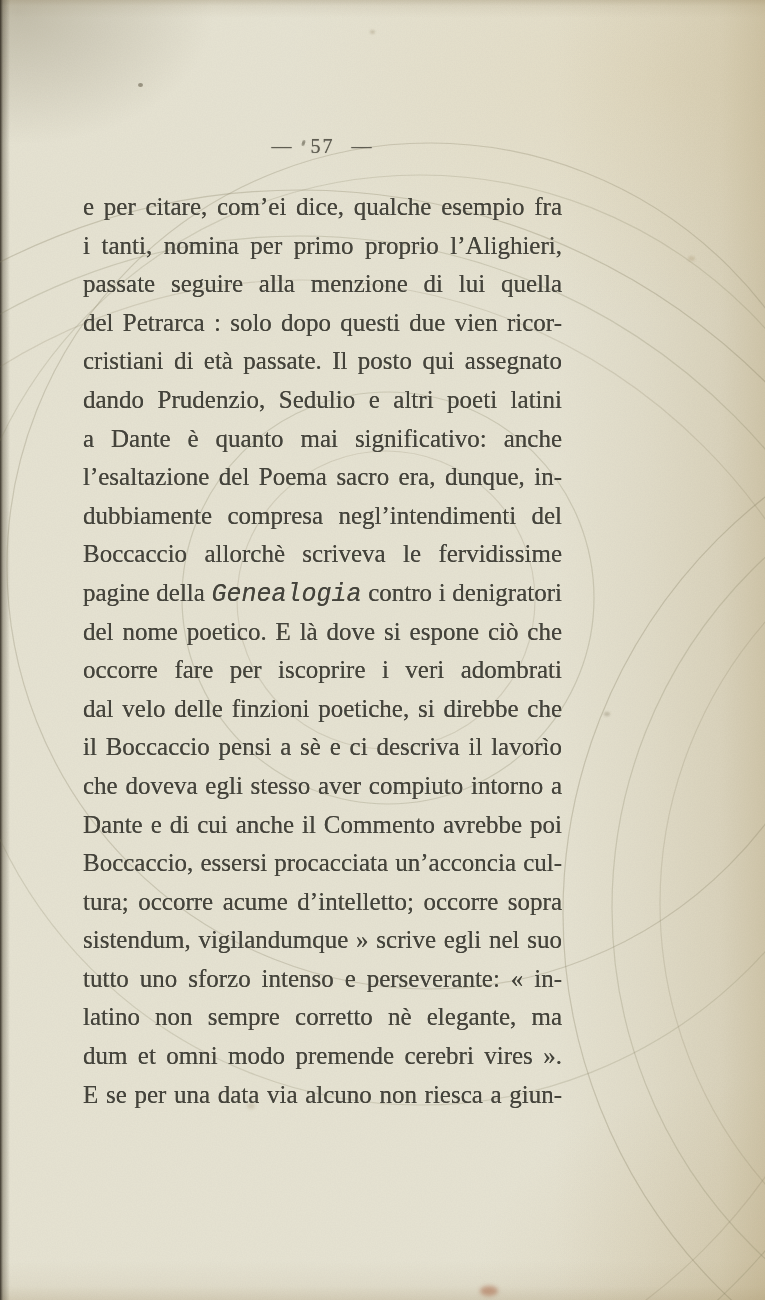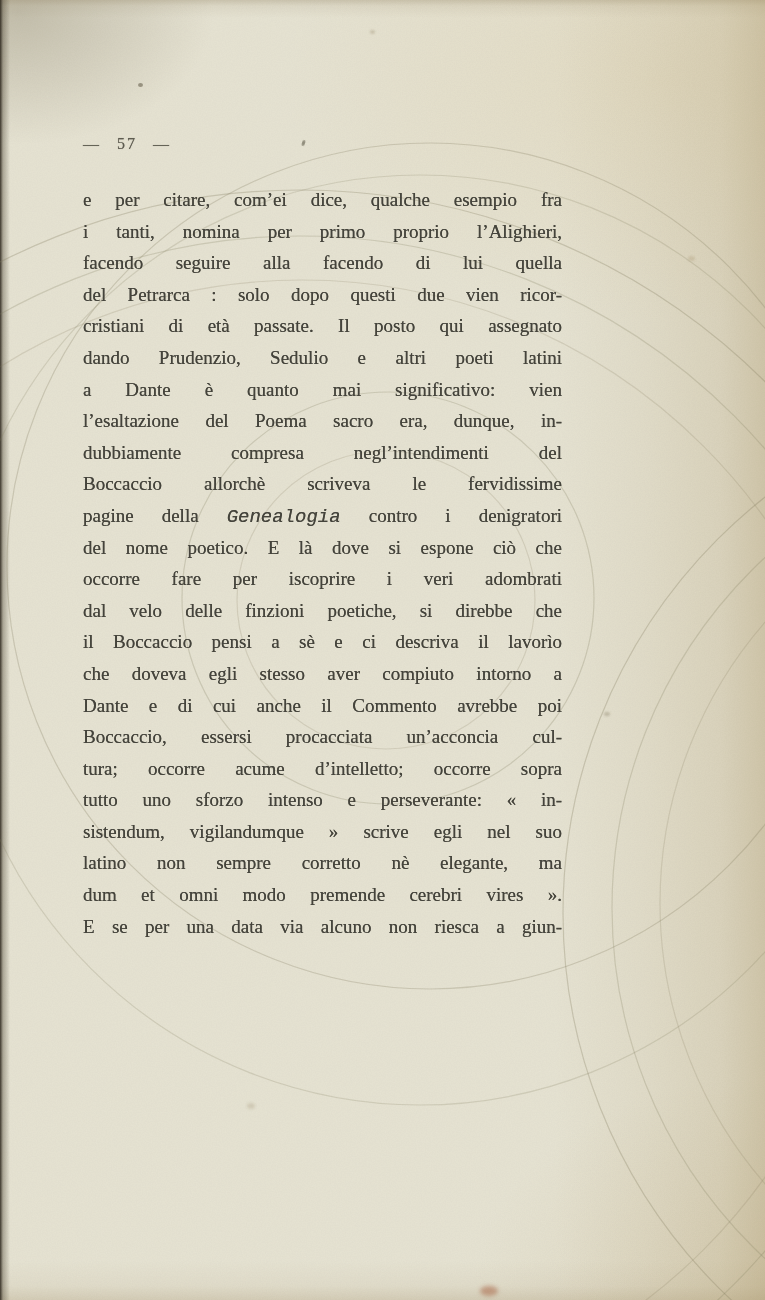--- a/index.html
+++ b/index.html
@@ -34,41 +34,43 @@
   .watermark {
     position: absolute;
     left: 0; top: 0;
     pointer-events: none;
   }
   .pageno {
     position: absolute;
     left: 83px;
     top: 135px;
     width: 479px;
-    font-size: 16px;
+    text-align: center;
+    font-size: 20px;
     letter-spacing: 2px;
     word-spacing: 10px;
     color: var(--ink-light, #5f5d52);
     text-shadow: 0 0 0.7px rgba(95,93,82,0.8);
   }
   .textblock {
     position: absolute;
     left: 83px;
     top: 184px;
     width: 479px;
   }
   .line {
-    font-size: 19px;
+    font-size: 25px;
     line-height: 31.6px;
     max-height: 31.6px;
     overflow: hidden;
     color: var(--ink, #45443c);
     text-align: justify;
     text-align-last: justify;
     text-shadow: 0 0 0.6px rgba(69,68,60,0.85);
+    margin-top: 7px;
   }
   .line .it { font-style: italic; font-family: Liberation Mono, monospace; }
   .speck {
     position: absolute;
     border-radius: 50%;
     pointer-events: none;
   }
   .sp1 { left: 138px; top: 83px;  width: 5px;  height: 4px; background: rgba(95,88,70,0.55); filter: blur(0.5px); }
   .sp2 { left: 480px; top: 1286px; width: 18px; height: 10px; background: rgba(172,106,74,0.55); filter: blur(2px); }
   .sp3 { left: 604px; top: 712px; width: 6px;  height: 4px; background: rgba(130,118,92,0.35); filter: blur(1px); }
@@ -102,39 +104,39 @@
       <circle cx="1090" cy="908" r="478" opacity="0.25"></circle>
       <circle cx="1088" cy="903" r="428" opacity="0.20"></circle>
     </g>
   </svg>
 
   <div class="pageno">— 57 —</div>
 
   <div class="textblock">
       <div class="line"><span>e per citare, com’ei dice, qualche esempio fra</span></div>
       <div class="line"><span>i tanti, nomina per primo proprio l’Alighieri,</span></div>
-      <div class="line"><span>facendo seguire alla facendo di lui quella</span></div>
+      <div class="line"><span>passate seguire alla menzione di lui quella</span></div>
       <div class="line"><span>del Petrarca : solo dopo questi due vien ricor-</span></div>
       <div class="line"><span>cristiani di età passate. Il posto qui assegnato</span></div>
       <div class="line"><span>dando Prudenzio, Sedulio e altri poeti latini</span></div>
-      <div class="line"><span>a Dante è quanto mai significativo: vien</span></div>
+      <div class="line"><span>a Dante è quanto mai significativo: anche</span></div>
       <div class="line"><span>l’esaltazione del Poema sacro era, dunque, in-</span></div>
       <div class="line"><span>dubbiamente compresa negl’intendimenti del</span></div>
       <div class="line"><span>Boccaccio allorchè scriveva le fervidissime</span></div>
       <div class="line"><span>pagine della </span><span class="it">Genealogia</span><span> contro i denigratori</span></div>
       <div class="line"><span>del nome poetico. E là dove si espone ciò che</span></div>
       <div class="line"><span>occorre fare per iscoprire i veri adombrati</span></div>
       <div class="line"><span>dal velo delle finzioni poetiche, si direbbe che</span></div>
       <div class="line"><span>il Boccaccio pensi a sè e ci descriva il lavorìo</span></div>
       <div class="line"><span>che doveva egli stesso aver compiuto intorno a</span></div>
       <div class="line"><span>Dante e di cui anche il Commento avrebbe poi</span></div>
       <div class="line"><span>Boccaccio, essersi procacciata un’acconcia cul-</span></div>
       <div class="line"><span>tura; occorre acume d’intelletto; occorre sopra</span></div>
+      <div class="line"><span>sistendum, vigilandumque » scrive egli nel suo</span></div>
       <div class="line"><span>tutto uno sforzo intenso e perseverante: « in-</span></div>
-      <div class="line"><span>sistendum, vigilandumque » scrive egli nel suo</span></div>
       <div class="line"><span>latino non sempre corretto nè elegante, ma</span></div>
       <div class="line"><span>dum et omni modo premende cerebri vires ».</span></div>
       <div class="line"><span>E se per una data via alcuno non riesca a giun-</span></div>
     </div>
 
   <div class="speck sp1"></div>
   <div class="speck sp2"></div>
   <div class="speck sp3"></div>
   <div class="speck sp4"></div>
   <div class="speck sp5"></div>

